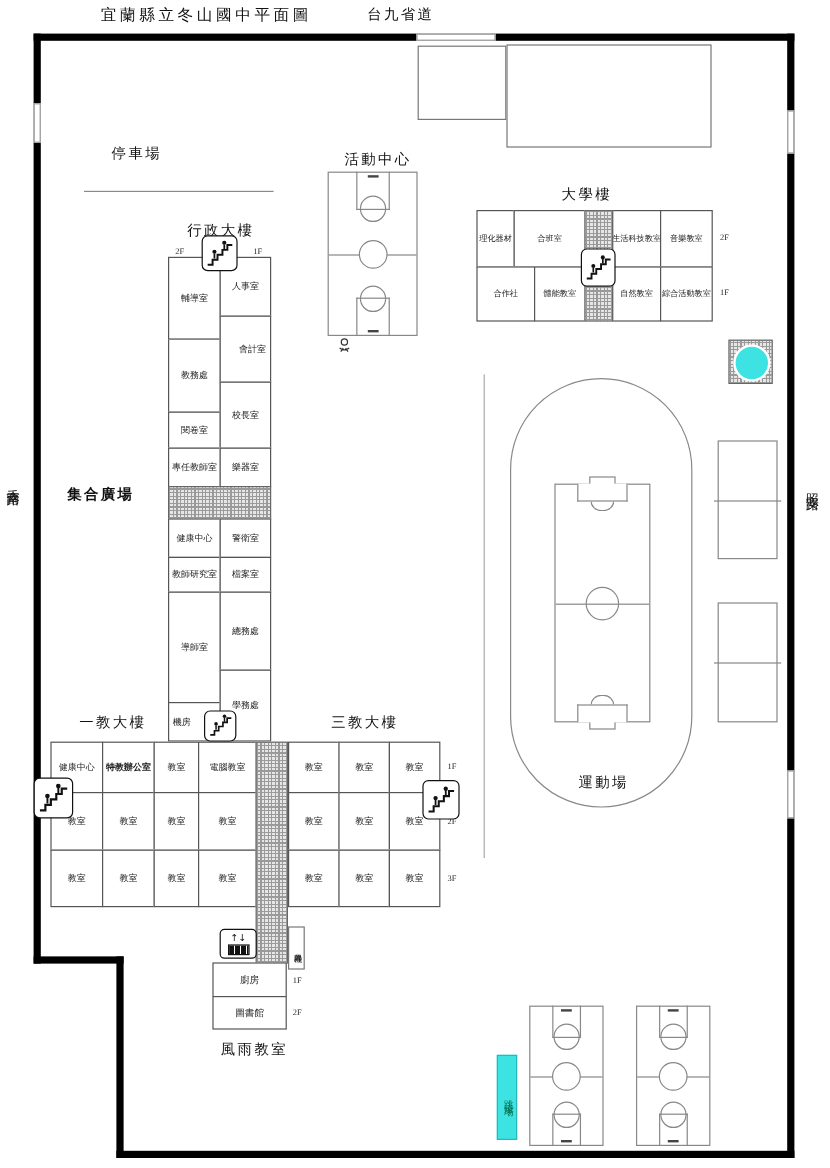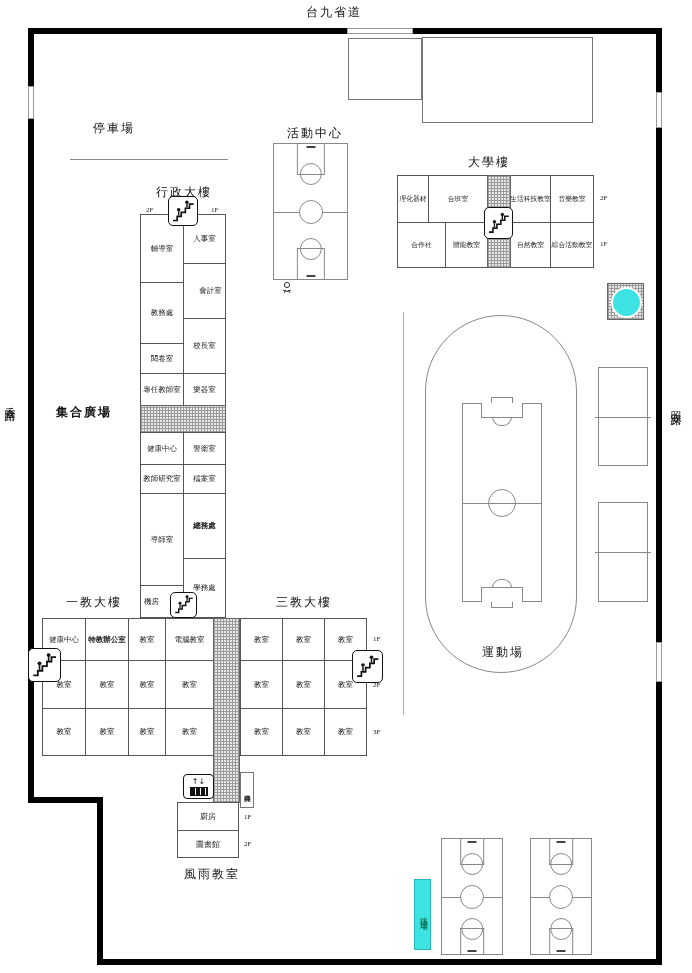--- a/index.html
+++ b/index.html
@@ -65,20 +65,21 @@
   .pool{position:absolute;border-radius:50%;border:2px solid #fff;}
   .jump{position:absolute;box-sizing:border-box;border:1px solid #27b9b9;display:flex;align-items:center;justify-content:center;}
   .jump span{writing-mode:vertical-rl;text-orientation:upright;font-size:8px;letter-spacing:3px;color:#083;color:#064;}
   .fig{position:absolute;}
 </style>
 </head>
 <body>
 
 <div class="canvas">
 
+  <div class="lbl" style="left:84px;top:4px;font-size:13px;letter-spacing:3px;">宜蘭縣立冬山國中平面圖</div>
   <div class="lbl" style="left:306px;top:4px;">台九省道</div>
   <div class="lbl vert" style="left:2px;top:398px;font-size:11px;">香南路</div>
   <div class="lbl vert" style="left:668px;top:402px;font-size:11px;">照安路</div>
 
   <div class="wall" style="left:28px;top:28px;width:634px;height:6px;"></div>
   <div class="wall" style="left:656px;top:28px;width:6px;height:937px;"></div>
   <div class="wall" style="left:97px;top:959px;width:565px;height:6px;"></div>
   <div class="wall" style="left:28px;top:28px;width:6px;height:775px;"></div>
   <div class="wall" style="left:28px;top:797px;width:75px;height:6px;"></div>
   <div class="wall" style="left:97px;top:797px;width:6px;height:168px;"></div>
@@ -138,21 +139,21 @@
 
   <div class="hatch" style="left:140px;top:405px;width:86px;height:28px;"></div>
   <div class="lbl" style="left:56px;top:404px;font-weight:bold;">集合廣場</div>
 
   <div class="cell" style="left:140px;top:432px;width:44px;height:33px;">健康中心</div>
   <div class="cell" style="left:140px;top:464px;width:44px;height:30px;">教師研究室</div>
   <div class="cell" style="left:140px;top:493px;width:44px;height:93px;">導師室</div>
   <div class="cell" style="left:140px;top:585px;width:44px;height:33px;justify-content:flex-start;padding-left:3px;">機房</div>
   <div class="cell" style="left:183px;top:432px;width:43px;height:33px;">警衛室</div>
   <div class="cell" style="left:183px;top:464px;width:43px;height:30px;">檔案室</div>
-  <div class="cell" style="left:183px;top:493px;width:43px;height:66px;font-weight:bold;">總務處</div>
+  <div class="cell" style="left:183px;top:493px;width:43px;height:66px;">總務處</div>
   <div class="cell" style="left:183px;top:558px;width:43px;height:60px;">學務處</div>
   <div class="stairs" style="left:170px;top:592px;width:27px;height:26px;z-index:5;">
   <svg viewBox="0 0 24 24" xmlns="http://www.w3.org/2000/svg">
     <polyline points="2,21 6,21 6,17 10,17 10,13 14,13 14,9 18,9 18,5 22,5" fill="none" stroke="#111" stroke-width="1.6"></polyline>
     <circle cx="7.5" cy="10.5" r="1.7" fill="#111"></circle>
     <line x1="7.5" y1="12" x2="7.5" y2="16" stroke="#111" stroke-width="1.4"></line>
     <circle cx="15.5" cy="3.2" r="1.7" fill="#111"></circle>
     <line x1="15.5" y1="4.6" x2="15.5" y2="8.4" stroke="#111" stroke-width="1.4"></line>
   </svg>
 </div>

